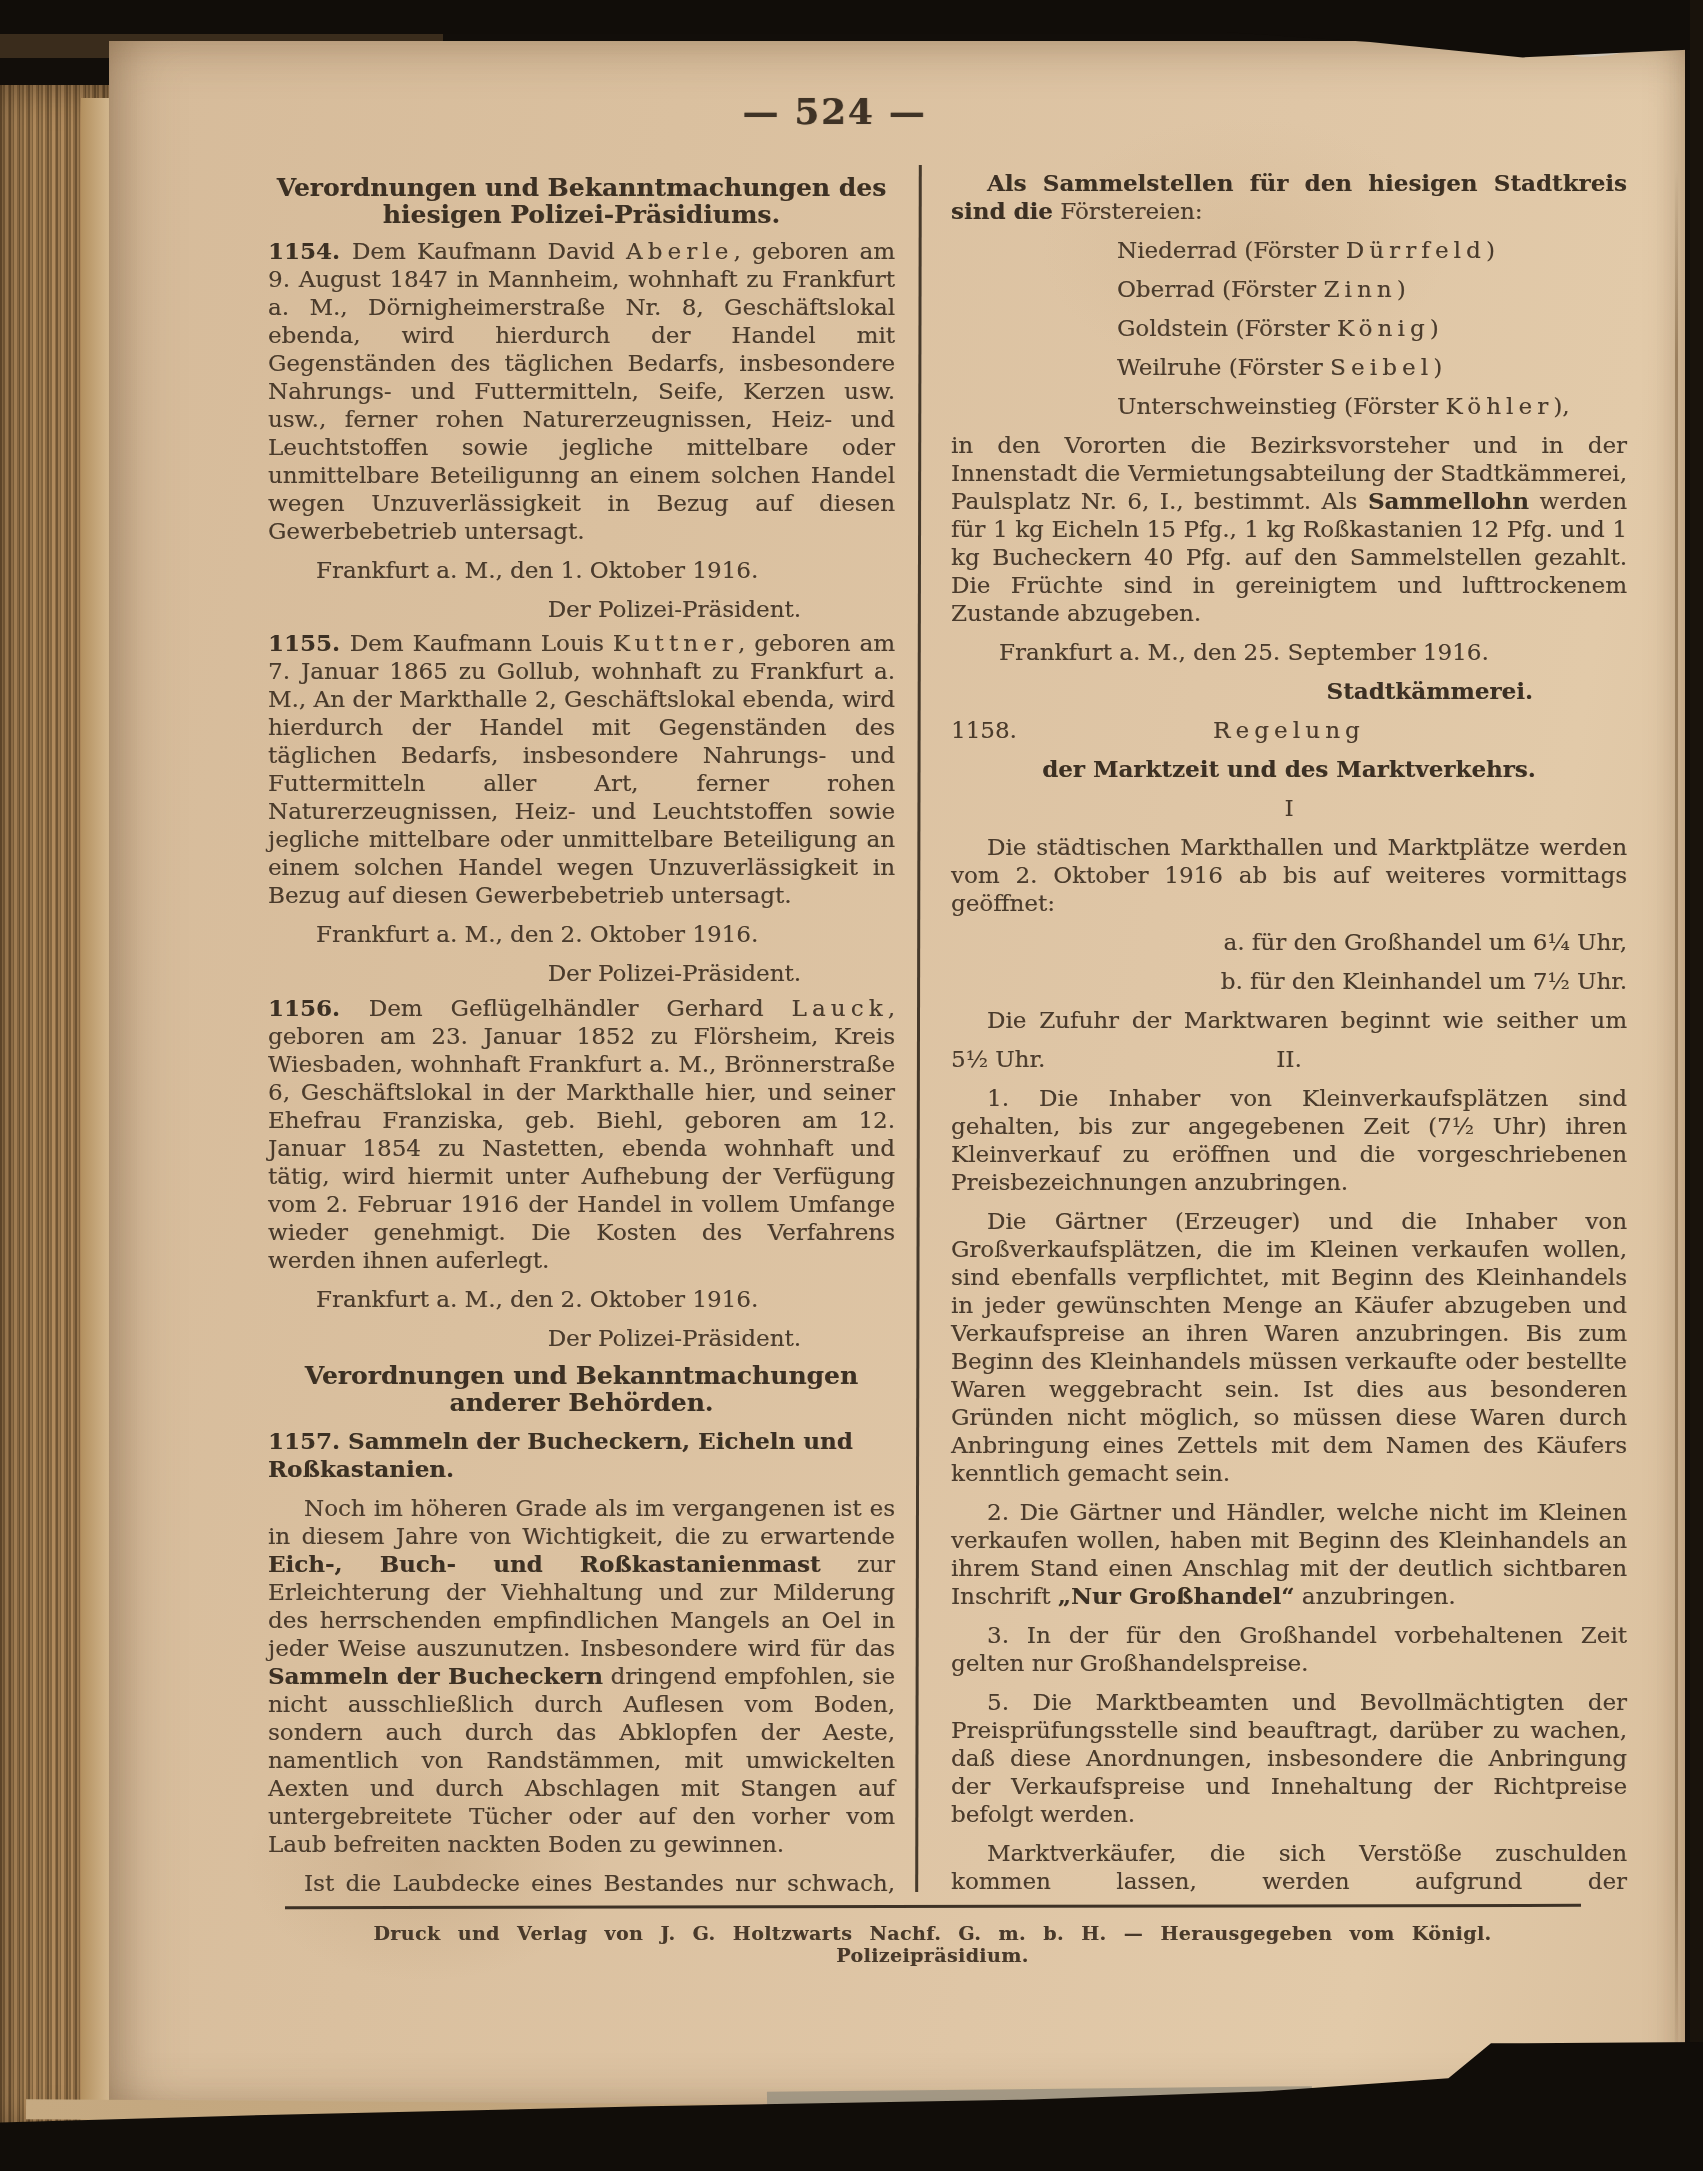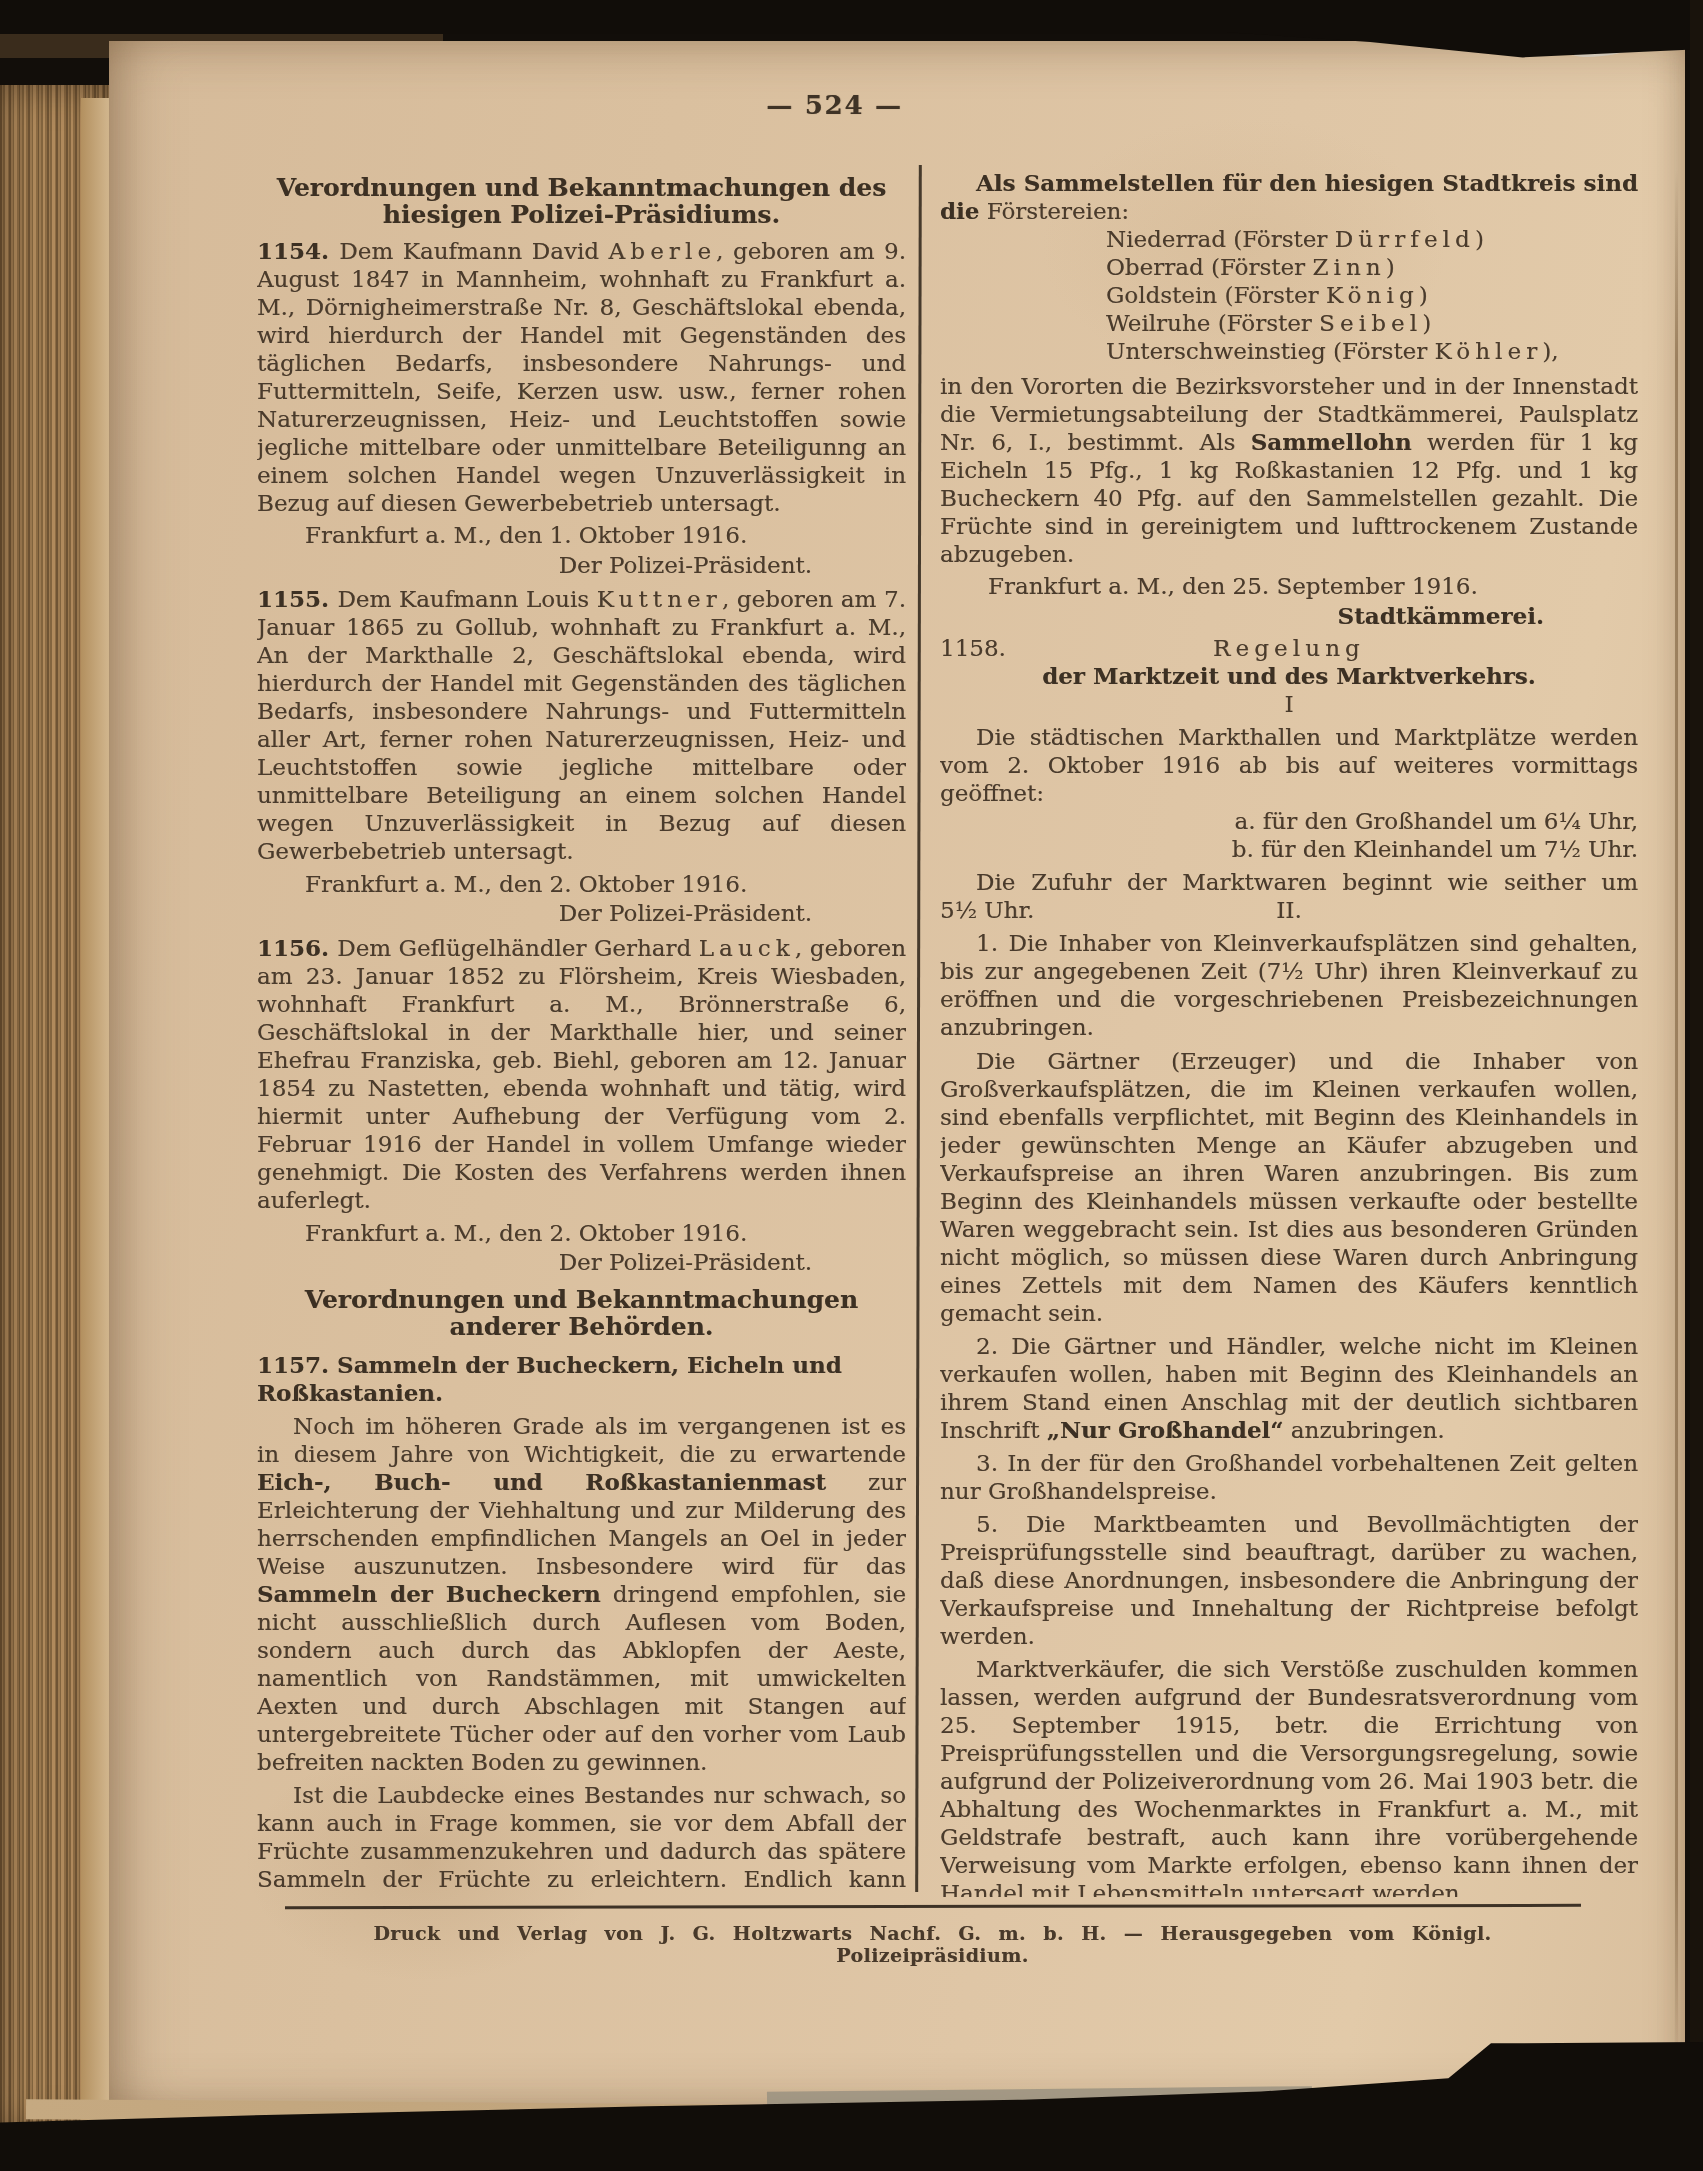--- a/index.html
+++ b/index.html
@@ -41,28 +41,28 @@
   .bottom-edge-left{left:25.6px;top:2102px;width:784px;height:20.4px;
     background:linear-gradient(90deg,#c5a981,#bfa37b);transform:rotate(.4deg);}
   .bottom-edge-gray{left:767px;top:2089px;width:545px;height:15.3px;background:#97907f;
     transform:rotate(-.6deg);opacity:.8;}
   .black-bottom{left:0;top:2038px;width:100%;height:134px;background:#110d09;
     clip-path:polygon(0 63%,14% 58%,38% 51%,60% 46%,74% 40%,85% 30%,87.5% 4%,100% 3%,100% 100%,0 100%);}
   .col-divider{left:917px;top:165px;width:2.6px;height:1727px;background:#463a2c;transform:rotate(.12deg);}
   .footer-rule{left:285px;top:1905px;width:1296px;height:3.4px;background:#3e3226;transform:rotate(-.1deg);}
   
   .page-number{left:681px;top:90px;width:307px;text-align:center;
-    font-size:26px;font-weight:bold;color:#3f3326;letter-spacing:1.7px;
+    font-size:36px;font-weight:bold;color:#3f3326;letter-spacing:1.7px;
     text-shadow:0.3px 0.3px 0.7px rgba(60,45,30,.5);}
   .col{top:164px;height:1733px;overflow:hidden;
     font-size:23px;line-height:28px;color:#4a3b2c;
     text-shadow:0.3px 0.3px 0.6px rgba(70,55,40,.45);}
   .col-left{left:257px;width:649px;}
   .col-right{left:940px;width:698px;}
-  .blk{margin:0;}
+  .blk{margin:11px;}
   .h{font-weight:bold;text-align:center;font-size:25px;line-height:27px;
     margin:10.2px 5.1px 8.5px;color:#3c3023;}
   .t{font-weight:bold;margin-top:10.2px;color:#3c3023;}
   .p{text-align:justify;text-indent:36px;margin-top:5.1px;}
   .p0{text-align:justify;margin-top:6.8px;}
   .pj{text-align:justify;text-align-last:justify;text-indent:36px;margin-top:5.1px;}
   .date{text-indent:48px;margin-top:4.3px;}
   .sig{text-align:right;padding-right:94px;margin-top:1.7px;margin-bottom:4.3px;}
   .li{padding-left:166px;}
   .li2{padding-left:128px;text-align:right;}

